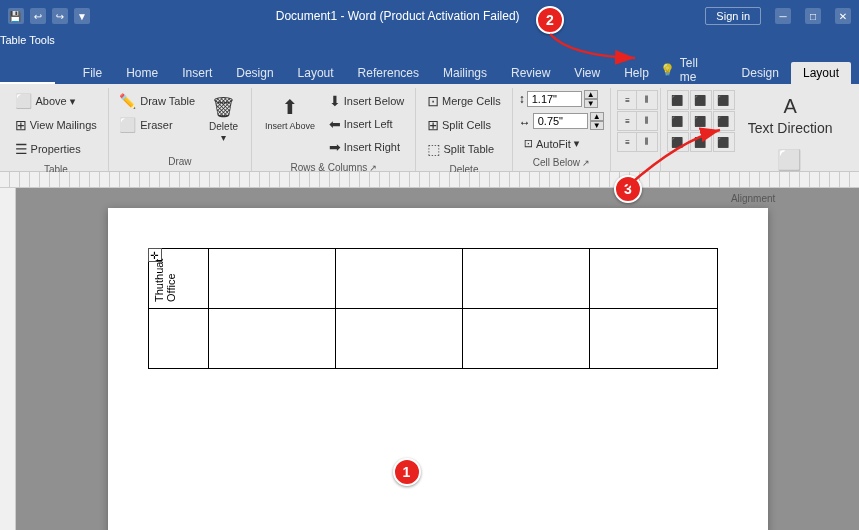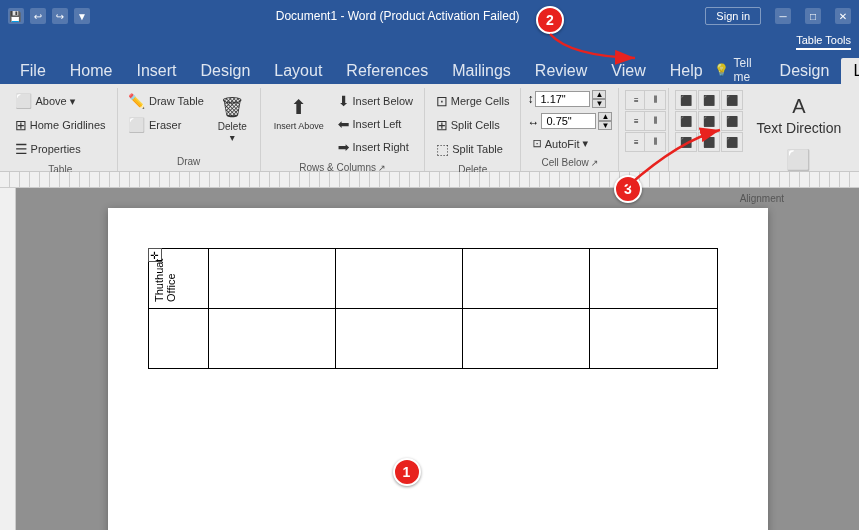--- a/index.html
+++ b/index.html
@@ -21,21 +21,21 @@
     .title-btn {
       background: none; border: 1px solid rgba(255,255,255,0.4); color: white;
       padding: 2px 10px; font-size: 11px; cursor: pointer; border-radius: 2px;
     }
     .tb-icon {
       width: 16px; height: 16px; background: rgba(255,255,255,0.2);
       border-radius: 2px; display: inline-flex; align-items: center; justify-content: center;
       font-size: 10px; color: white; cursor: pointer;
     }
     .ribbon-tab {
-      padding: 4px 12px; font-size: 16px; color: rgba(255,255,255,0.85);
+      padding: 4px 12px; font-size: 12px; color: rgba(255,255,255,0.85);
       cursor: pointer; border-radius: 2px 2px 0 0; position: relative;
     }
     .ribbon-tab.active {
       background: #e8e8e8; color: #000; font-weight: 500;
     }
 
     
     .ribbon {
       background: #e8e8e8;
       border-bottom: 1px solid #c8c8c8;
@@ -114,21 +114,21 @@
       font-size: 10px; cursor: move; left: 40px; top: 40px; }
 
     
     .callout {
       position: absolute; width: 28px; height: 28px; border-radius: 50%;
       background: #e8221e; color: white; font-size: 14px; font-weight: bold;
       display: flex; align-items: center; justify-content: center;
       border: 2px solid white; box-shadow: 0 1px 3px rgba(0,0,0,0.4);
     }
 
-    .top-tabs-area { display: flex; background: #2b579a; height: 52px; flex-direction: column; }
+    .top-tabs-area { display: flex; background: #2b579a; height: 52px; flex-direction: row; }
     .table-tools-row { display: flex; justify-content: flex-end; padding: 2px 8px 0 0; }
     .table-tools-label { color: white; font-size: 11px; border-bottom: 2px solid white; padding-bottom: 2px; }
     .tabs-row { display: flex; align-items: flex-end; padding: 0 8px; flex: 1; }
   </style>
 </head>
 <body>
 
 <div class="title-bar">
   <div class="title-bar-left">
     <span class="tb-icon">💾</span>
@@ -176,21 +176,21 @@
 
   <div class="ribbon-group">
     <div class="ribbon-group-content" style="flex-direction:column;gap:2px;">
       <div class="ribbon-btn-sm">
         <span class="sm-icon">⬜</span>
         <span>Above</span>
         <span>▾</span>
       </div>
       <div class="ribbon-btn-sm">
         <span class="sm-icon">⊞</span>
-        <span>Home Gridlines</span>
+        <span>View Mailings</span>
       </div>
       <div class="ribbon-btn-sm">
         <span class="sm-icon">☰</span>
         <span>Properties</span>
       </div>
     </div>
     <div class="ribbon-group-label">
       <span>Table</span>
     </div>
   </div>

